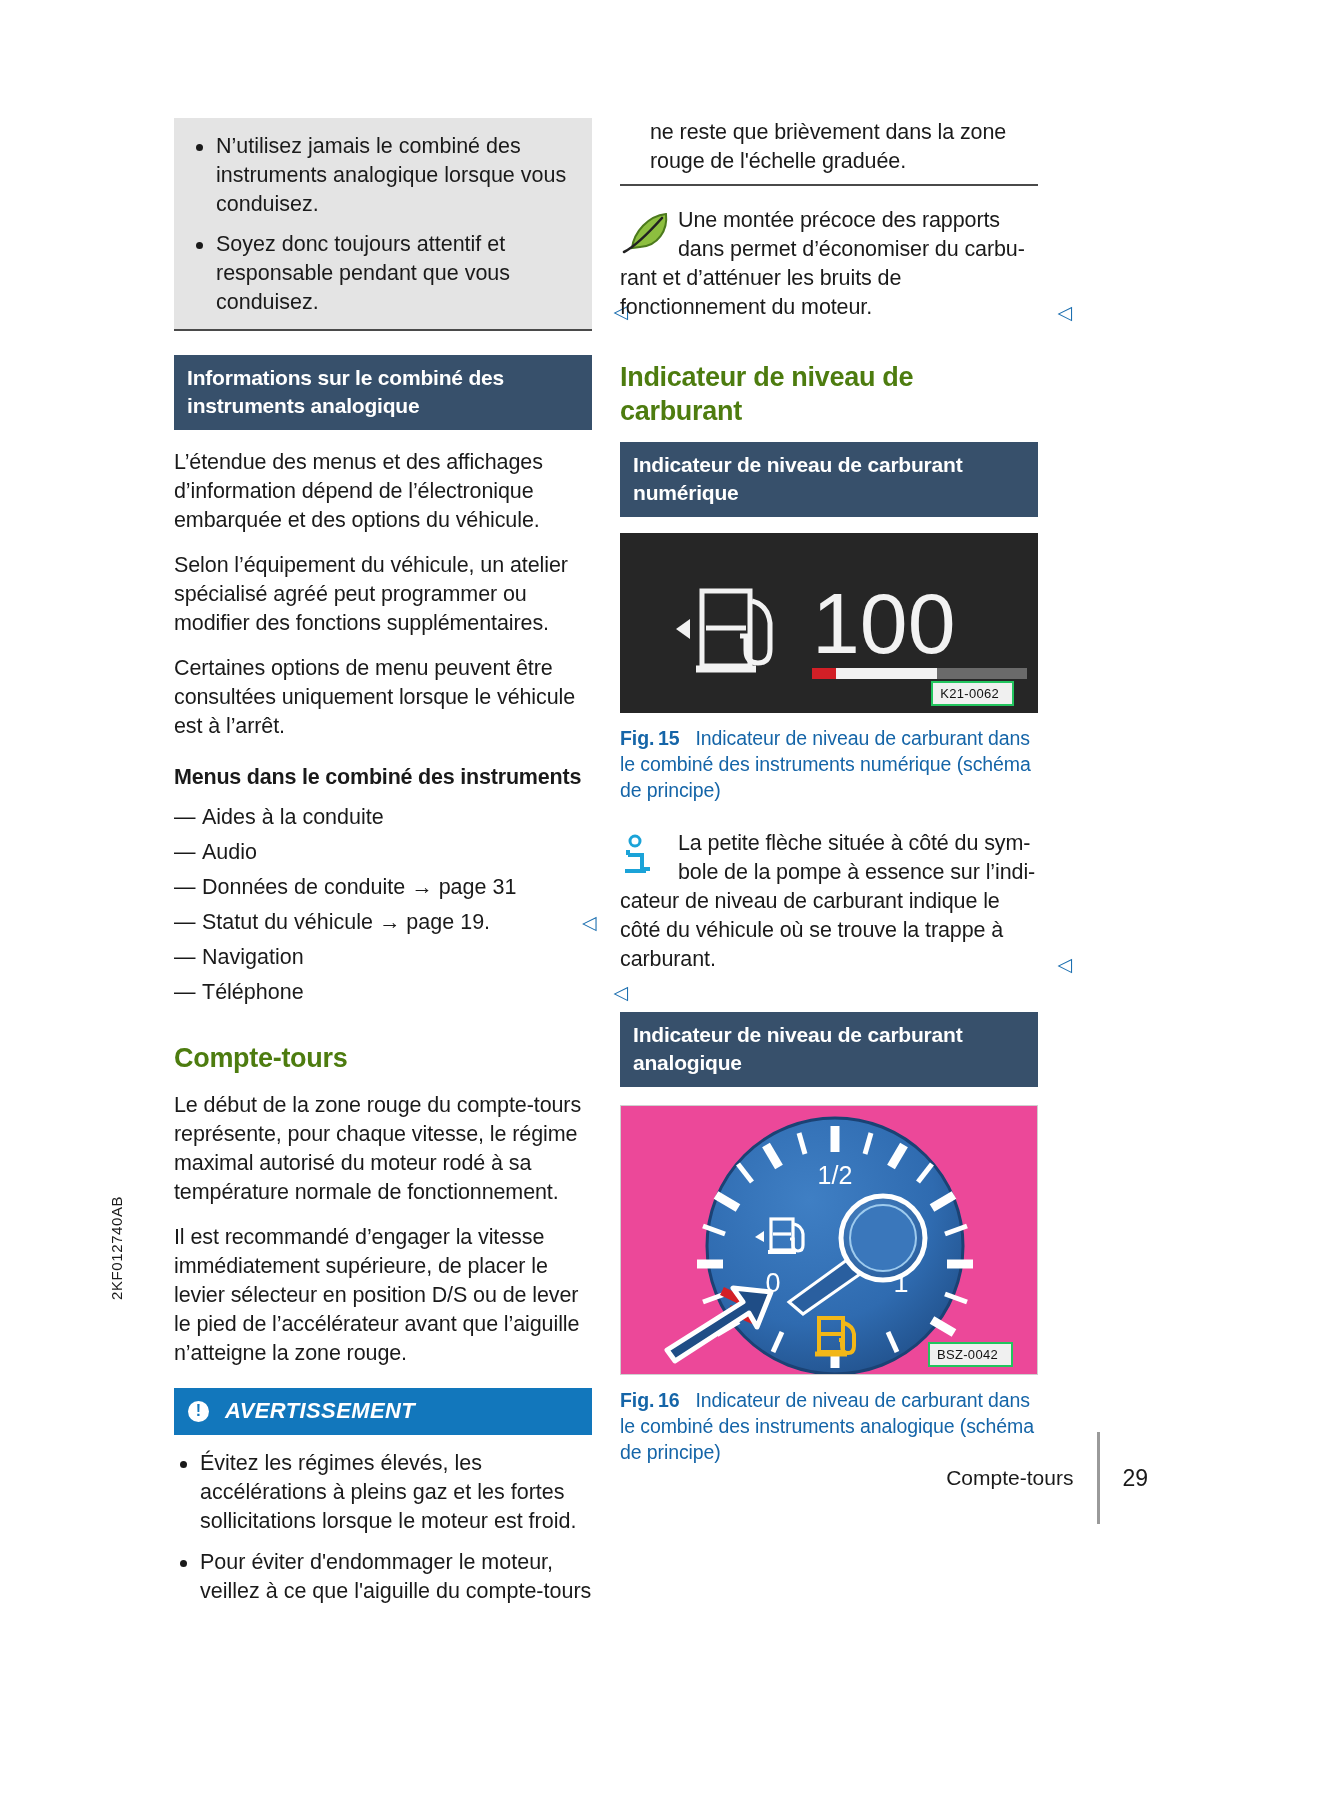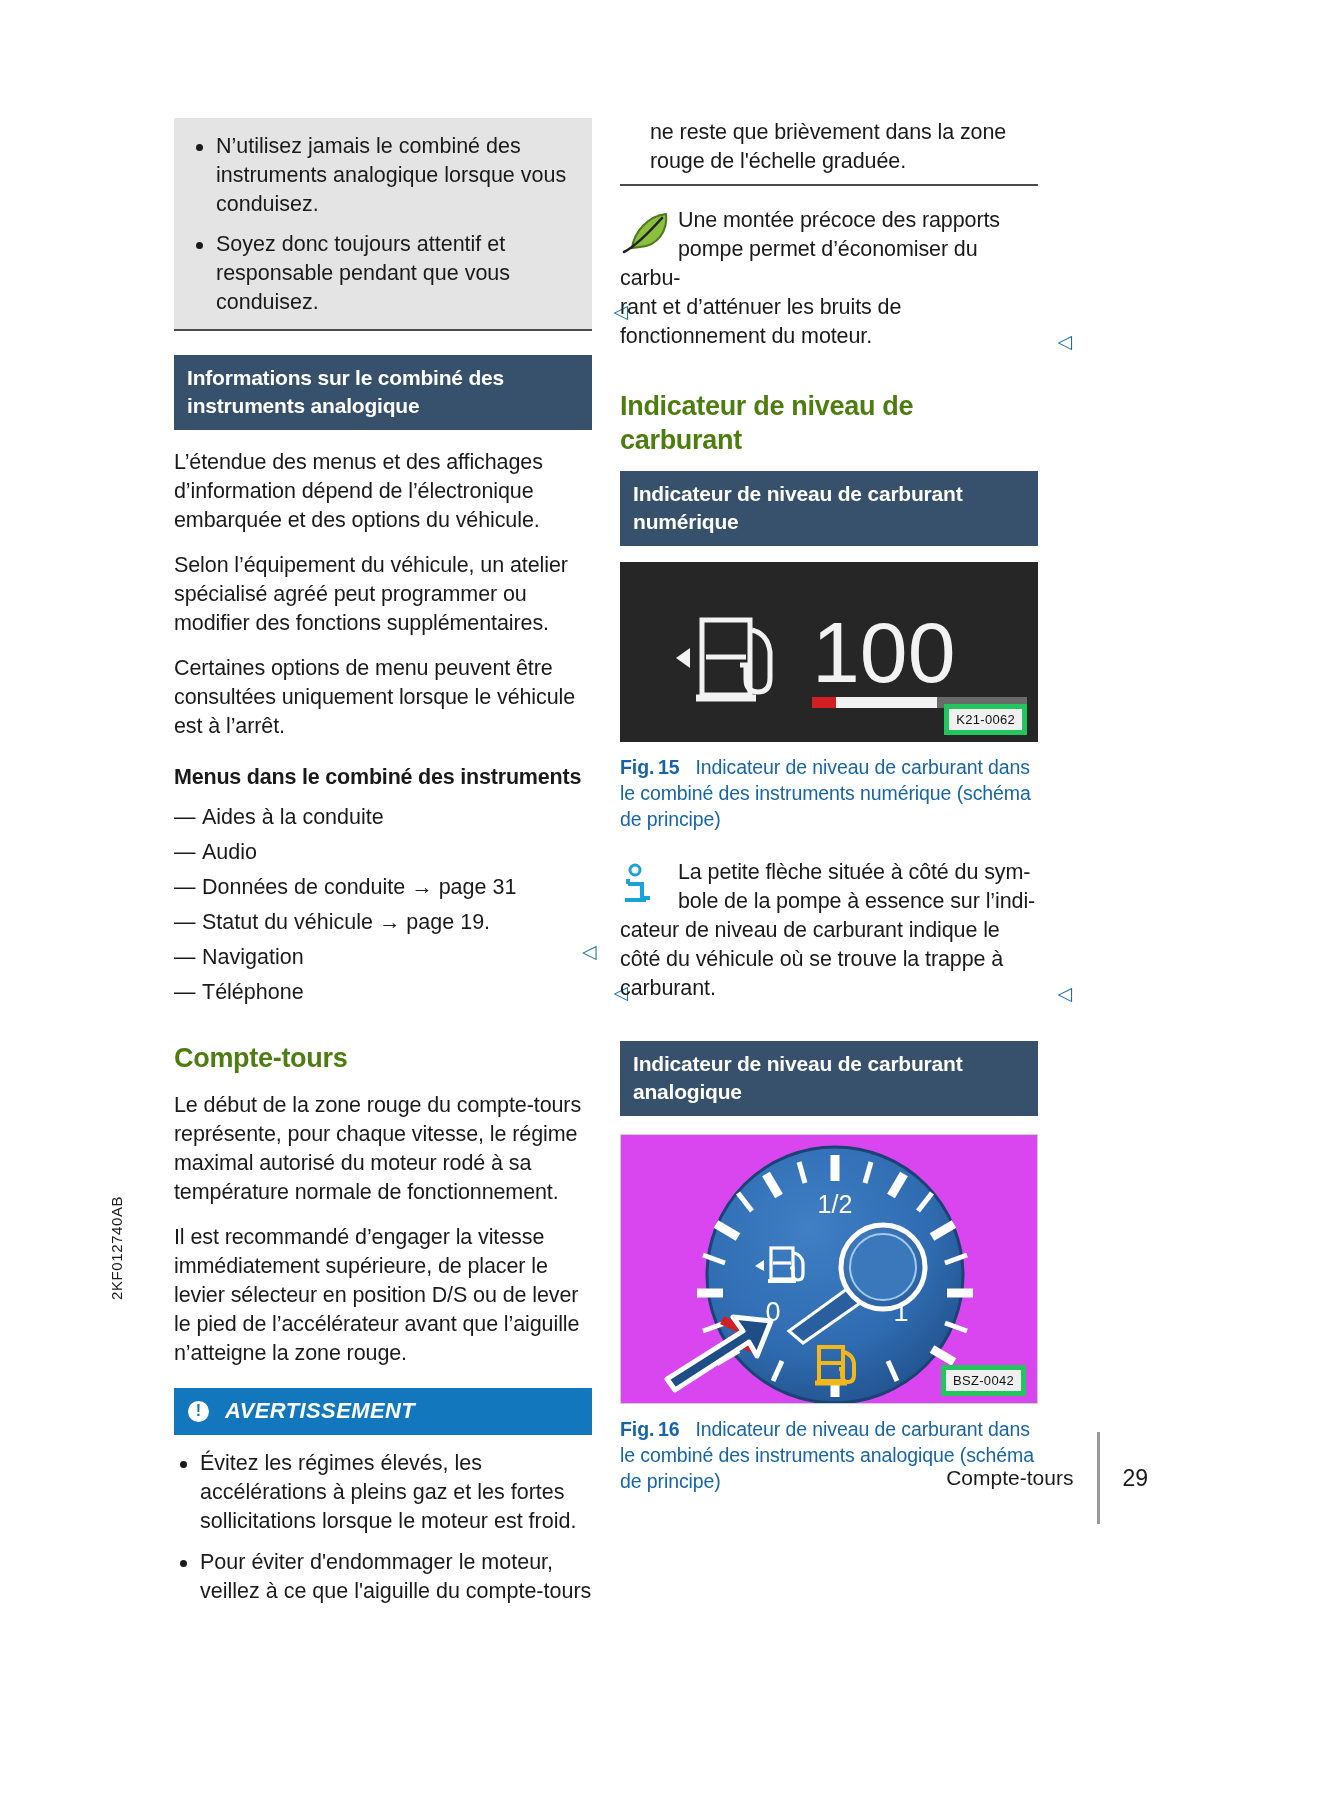--- a/index.html
+++ b/index.html
@@ -120,35 +120,35 @@
   .infotip{position:relative;}
   .infotip .ic{position:absolute;left:2px;top:4px;width:40px;height:44px;}
   .infotip p{margin:0;}
 
   
   .figbox{position:relative;width:418px;}
   .fig15{
     background:#262626;height:180px;position:relative;overflow:hidden;
   }
   .figcode{
-    position:absolute;right:11px;bottom:7px;
+    position:absolute;right:24px;bottom:7px;
     background:#f0f0f0;color:#111;
     font-size:13px;letter-spacing:0.3px;
-    padding:3px 7px 3px 7px;
-    border:5px solid #22c55e;
+    padding:3px 13px 3px 7px;
+    border:2px solid #22c55e;
     font-family:"Liberation Sans", sans-serif;
   }
   .figcaption{
     color:#1565a8;font-size:19.5px;line-height:26px;
     margin:12px 0 0 0;
   }
   .figcaption b{color:#1565a8;}
 
   .fig16{
-    background:#d946ef;height:268px;position:relative;overflow:hidden;
+    background:#ec4899;height:268px;position:relative;overflow:hidden;
     border:1px solid #cfcfcf;
   }
   .footer-inner{
     position:absolute;right:174px;top:1432px;
     display:flex;align-items:center;
   }
   .footer-label{
     font-size:21px;color:#1a1a1a;padding-right:24px;
   }
   .footer-rule{
@@ -222,21 +222,21 @@
 
     <p style="padding-left:30px;margin-bottom:8px;">ne reste que brièvement dans la zone rouge de l'échelle graduée.</p>
     <hr class="hrule">
 
     <div class="ecotip">
       <svg class="leaf" viewBox="0 0 48 44">
         <path d="M10 38 C12 22 26 6 44 4 C46 20 36 36 18 37 Z" fill="#8dbf3f" stroke="#4c7a1d" stroke-width="2"></path>
         <path d="M2 42 C10 38 22 28 40 8" fill="none" stroke="#222" stroke-width="2.6" stroke-linecap="round"></path>
       </svg>
       <p class="indent">Une montée précoce des rapports</p>
-      <p class="indent">pompe permet d’économiser du carbu-</p>
+      <p class="indent">dans permet d’économiser du carbu-</p>
       <p style="position:relative;">
         <span>rant et d’atténuer les bruits de fonctionnement du moteur.</span>
         <span class="endmark" style="right:-34px;bottom:0px;">◁</span>
       </p>
     </div>
 
     <div class="bluehead" style="margin-top:38px;margin-bottom:14px;">Indicateur de niveau de carburant</div>
 
     <div class="banner" style="margin-top:0;margin-bottom:16px;">Indicateur de niveau de carburant numérique</div>
 

